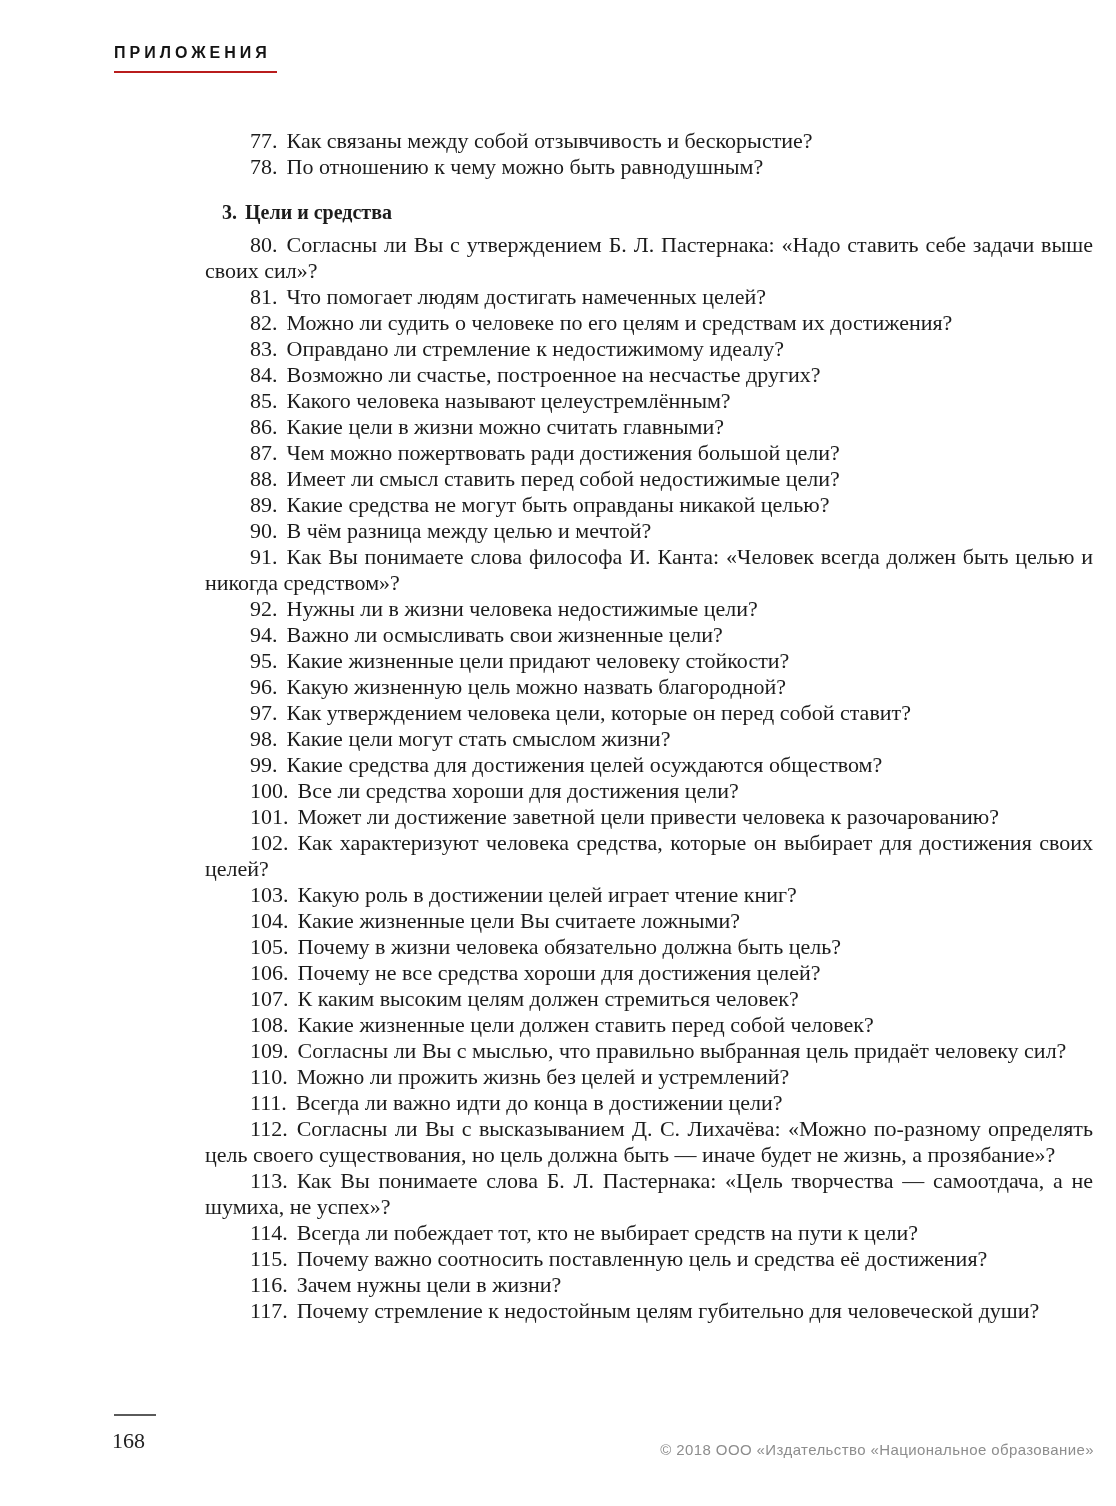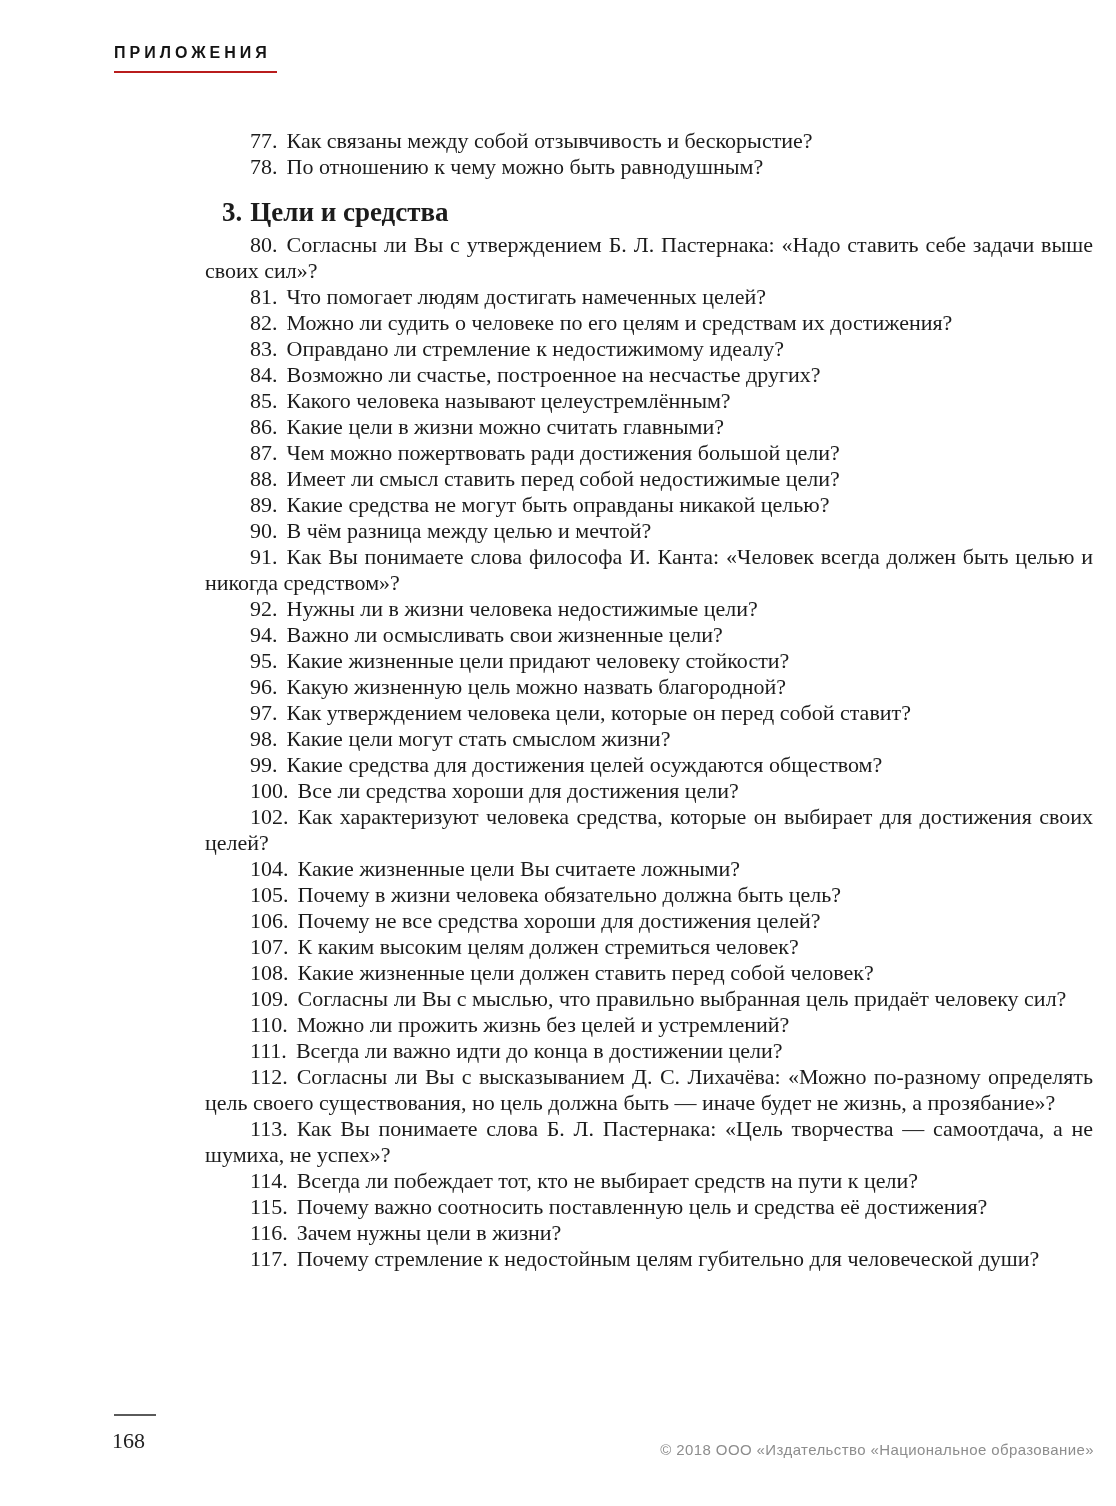--- a/index.html
+++ b/index.html
@@ -38,21 +38,21 @@
   }
   .q {
     margin: 0;
     text-indent: 45px;
   }
   .qnum {
     margin-right: 9px;
   }
   .section-heading {
     margin: 18px 0 6px 17px;
-    font-size: 27px;
+    font-size: 20px;
     font-weight: bold;
     line-height: 28px;
     text-align: left;
     text-indent: 0;
   }
   .section-heading .sec-num {
     margin-right: 8px;
   }
   .folio-rule {
     position: absolute;
@@ -134,23 +134,25 @@
       <p class="q"><span class="qnum">96.</span><span>Какую жизненную цель можно назвать благородной?</span></p>
 
       <p class="q"><span class="qnum">97.</span><span>Как утверждением человека цели, которые он перед собой ставит?</span></p>
 
       <p class="q"><span class="qnum">98.</span><span>Какие цели могут стать смыслом жизни?</span></p>
 
       <p class="q"><span class="qnum">99.</span><span>Какие средства для достижения целей осуждаются обществом?</span></p>
 
       <p class="q"><span class="qnum">100.</span><span>Все ли средства хороши для достижения цели?</span></p>
 
+      <p class="q"><span class="qnum">101.</span><span>Может ли достижение заветной цели привести человека к разочарованию?</span></p>
 
       <p class="q"><span class="qnum">102.</span><span>Как характеризуют человека средства, которые он выбирает для достижения своих целей?</span></p>
 
+      <p class="q"><span class="qnum">103.</span><span>Какую роль в достижении целей играет чтение книг?</span></p>
 
       <p class="q"><span class="qnum">104.</span><span>Какие жизненные цели Вы считаете ложными?</span></p>
 
       <p class="q"><span class="qnum">105.</span><span>Почему в жизни человека обязательно должна быть цель?</span></p>
 
       <p class="q"><span class="qnum">106.</span><span>Почему не все средства хороши для достижения целей?</span></p>
 
       <p class="q"><span class="qnum">107.</span><span>К каким высоким целям должен стремиться человек?</span></p>
 
       <p class="q"><span class="qnum">108.</span><span>Какие жизненные цели должен ставить перед собой человек?</span></p>

